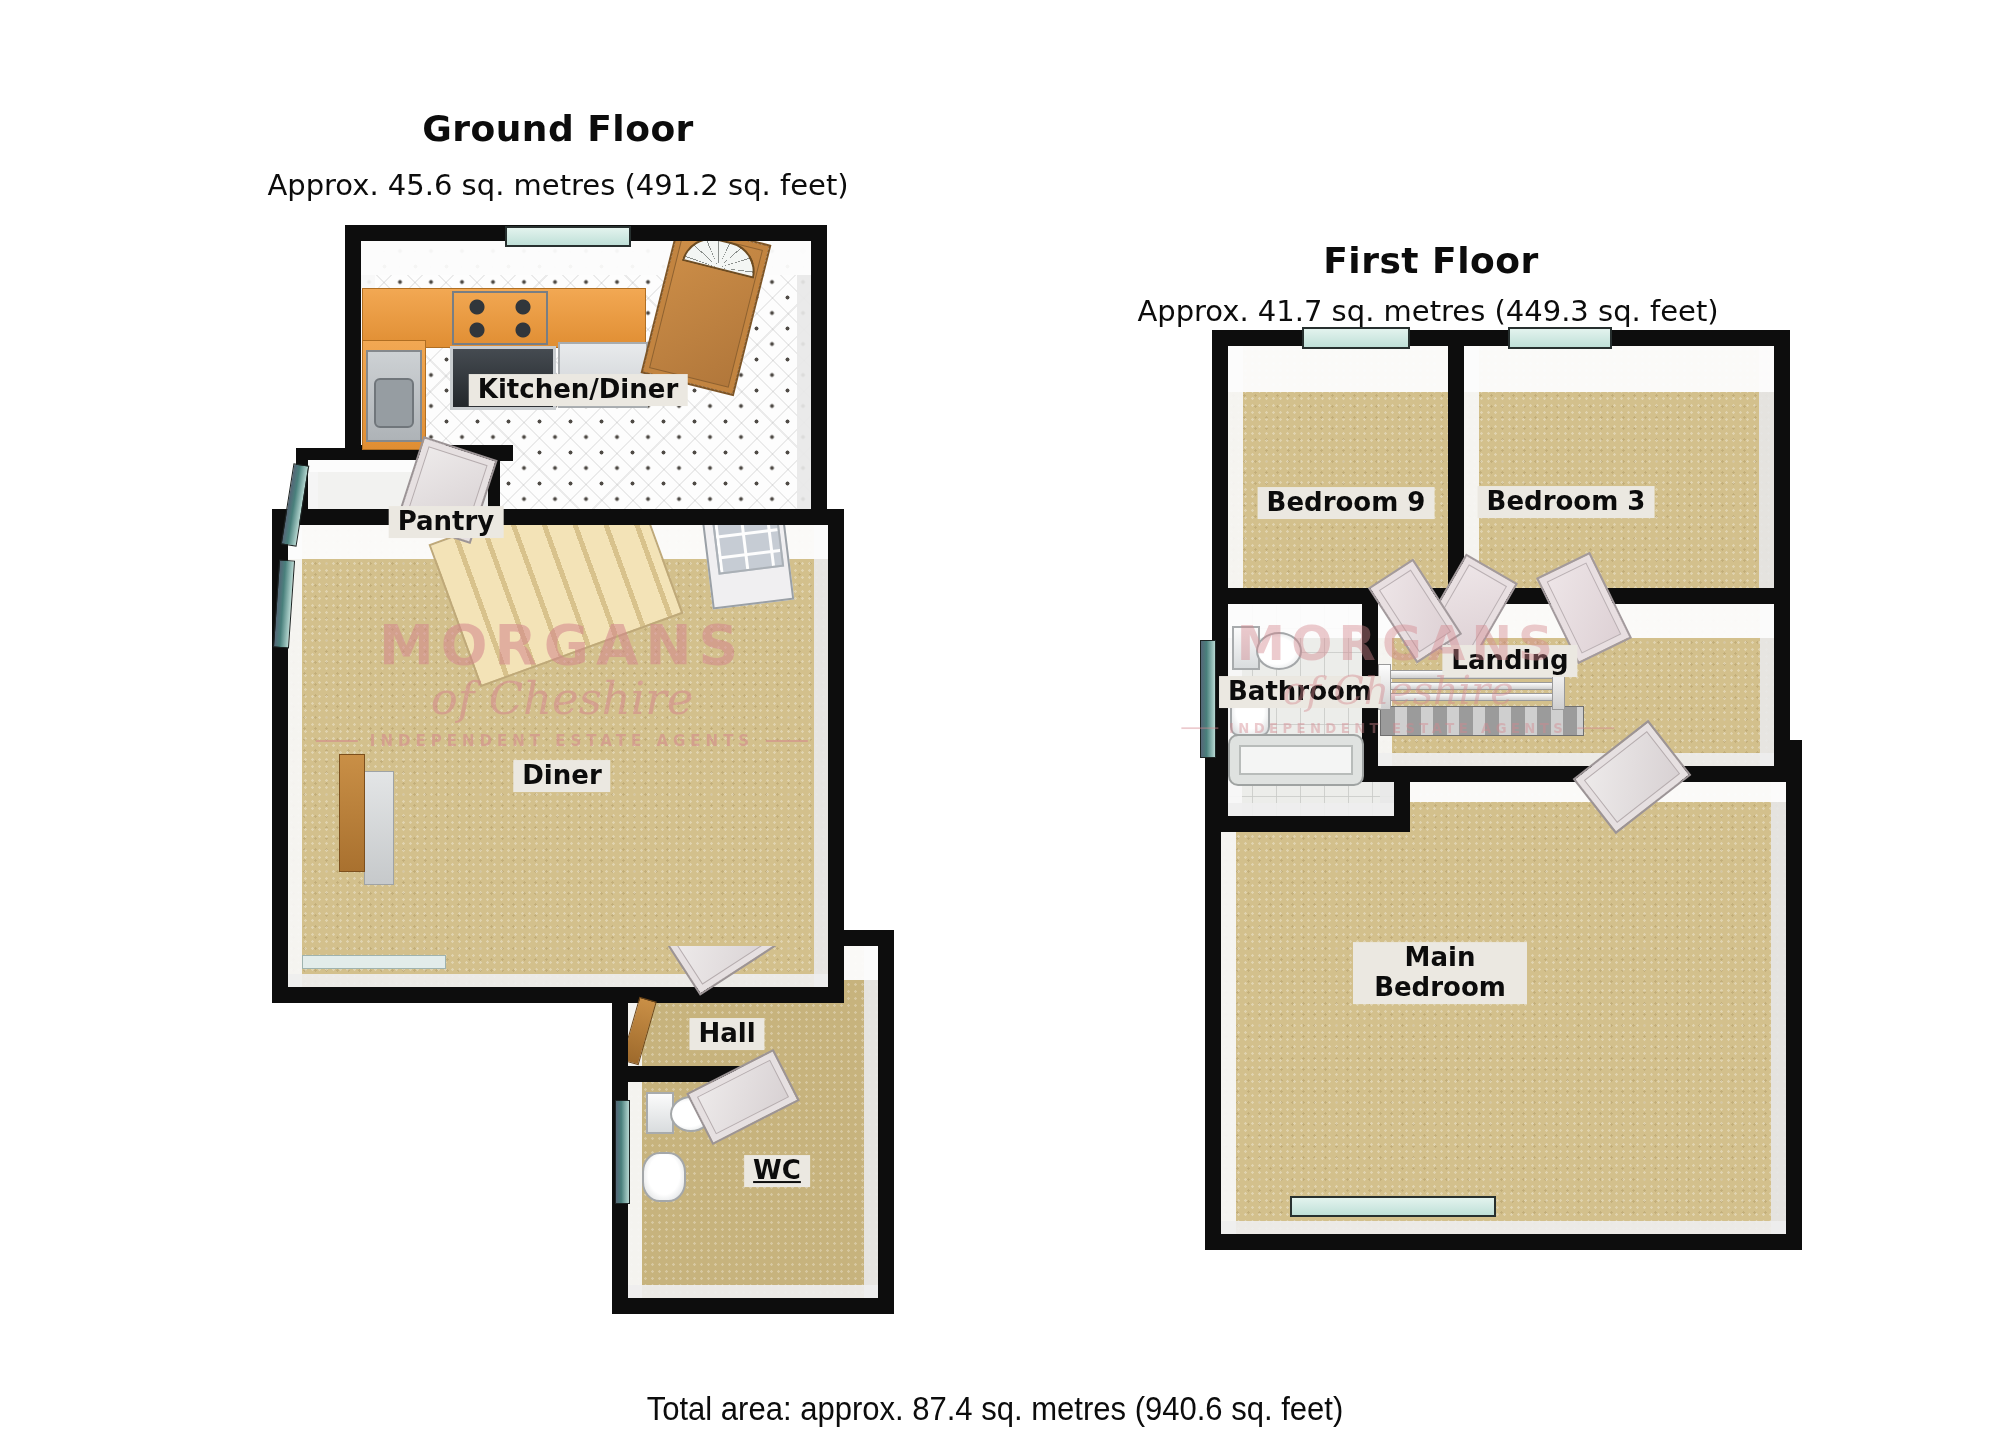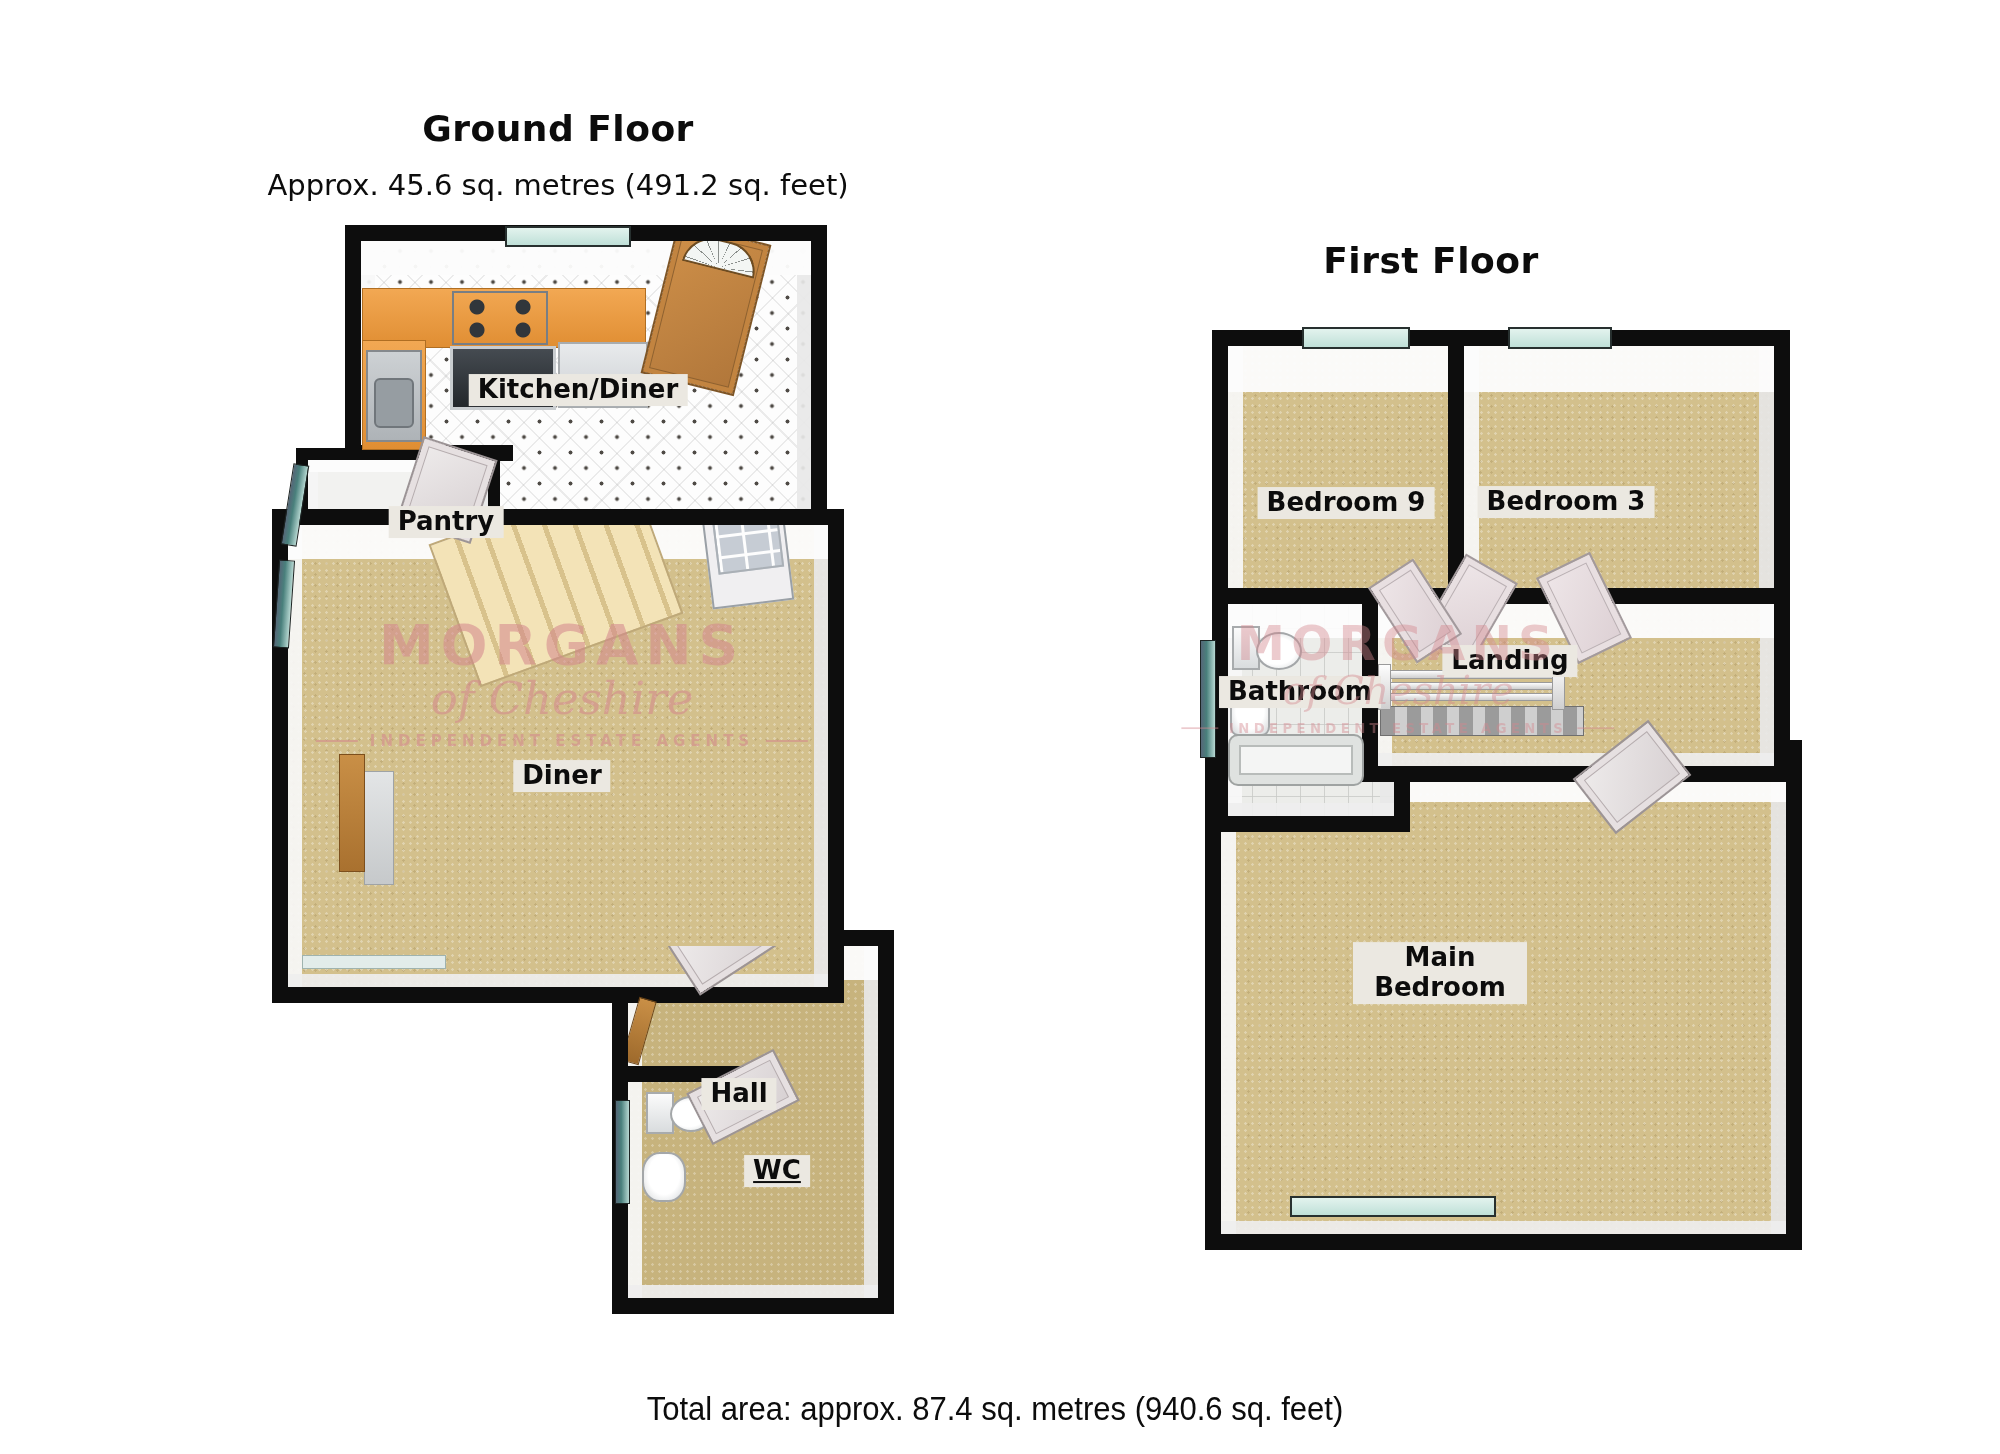--- a/index.html
+++ b/index.html
@@ -162,34 +162,35 @@
 
   <div class="win-h" style="left:505px;top:226px;width:122px;height:17px;"></div>
   <div class="win-v" style="left:287px;top:464px;width:14px;height:80px;transform:rotate(9deg);"></div>
   <div class="win-v" style="left:276px;top:560px;width:14px;height:86px;transform:rotate(4deg);"></div>
   <div class="win-low" style="left:302px;top:955px;width:142px;height:12px;"></div>
   <div class="win-v" style="left:615px;top:1100px;width:13px;height:102px;"></div>
 
   <div class="rlabel" style="left:578px;top:390px;text-align:right;">Kitchen/Diner</div>
   <div class="rlabel" style="left:446px;top:522px;">Pantry</div>
   <div class="rlabel" style="left:562px;top:776px;">Diner</div>
-  <div class="rlabel" style="left:727px;top:1094px;margin-left:12px;">Hall</div>
+  <div class="rlabel" style="left:727px;top:1034px;">Hall</div>
   <div class="rlabel" style="left:777px;top:1171px;text-decoration:underline;">WC</div>
 
   <div class="wm wm-gf" style="left:562px;top:618px;">
     <div class="wm1">MORGANS</div>
     <div class="wm2">of Cheshire</div>
     <div class="wm3">
         <i></i>
         <span>INDEPENDENT ESTATE AGENTS</span>
         <i></i>
       </div>
   </div>
 
   <div class="floor-title" style="left:1431px;top:240px;text-align:center;">First Floor</div>
+  <div class="floor-subtitle" style="left:1428px;top:294px;">Approx. 41.7 sq. metres (449.3 sq. feet)</div>
 
   <div class="room carpet deepwall" style="left:1205px;top:740px;width:565px;height:478px;"></div>
 
   <div class="room carpet deepwall" style="left:1212px;top:330px;width:250px;height:272px;"></div>
 
   <div class="room carpet deepwall" style="left:1448px;top:330px;width:310px;height:272px;"></div>
 
   <div class="room bathtiles" style="left:1212px;top:588px;width:166px;height:212px;">
     <div class="fix toilet-tank" style="left:4px;top:22px;width:24px;height:40px;"></div>
     <div class="fix toilet-bowl" style="left:28px;top:28px;width:42px;height:34px;"></div>

